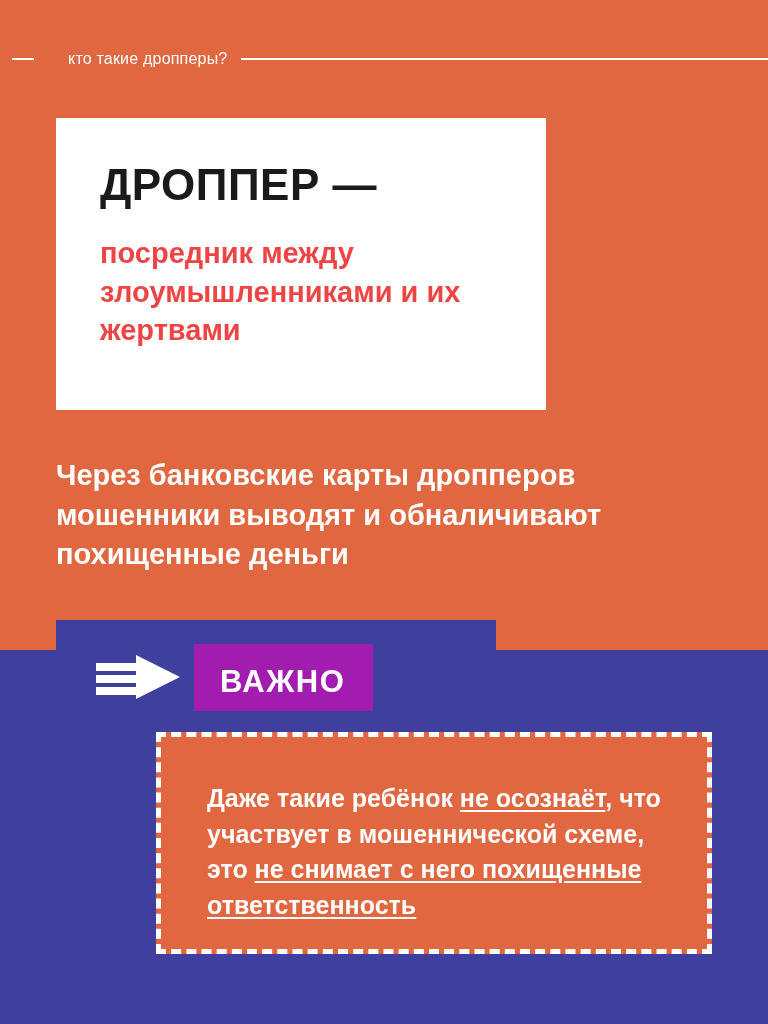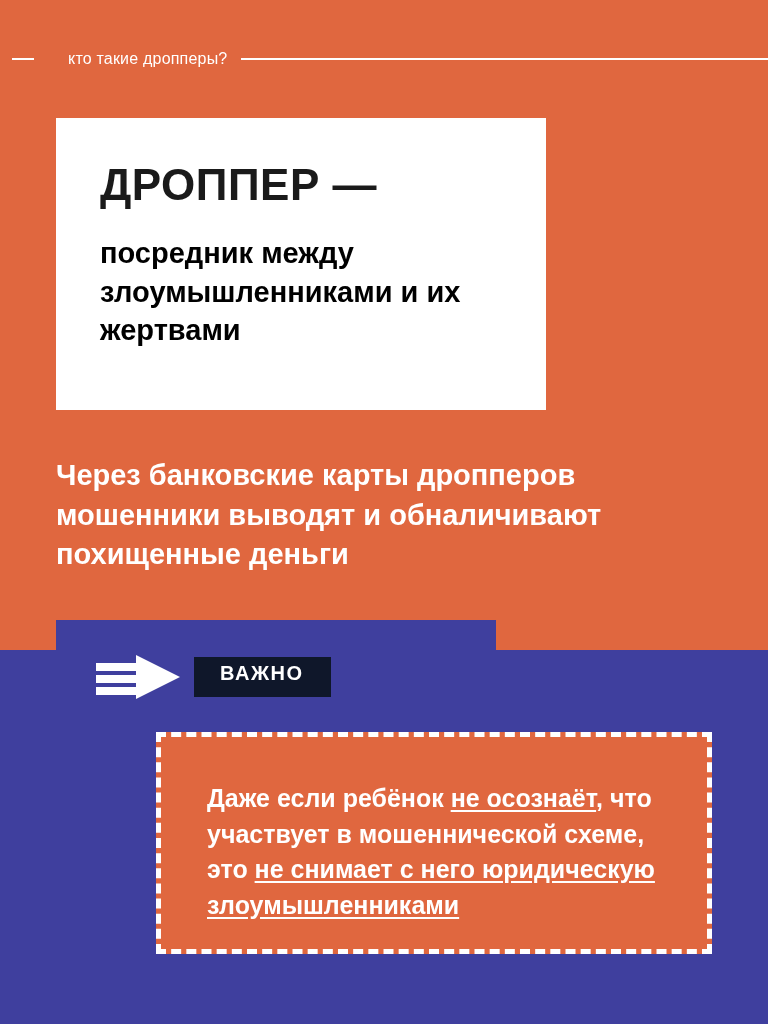--- a/index.html
+++ b/index.html
@@ -63,21 +63,21 @@
   }
   .def-title {
     color: #1a1a1a;
     font-size: 44px;
     font-weight: bold;
     line-height: 1.05;
     margin: 0 0 26px 0;
     letter-spacing: 0.5px;
   }
   .def-body {
-    color: #000000;
+    color: #ef4444;
     font-size: 29px;
     font-weight: bold;
     line-height: 1.33;
     margin: 0;
   }
 
   
   .lead {
     position: absolute;
     left: 56px;
@@ -136,26 +136,26 @@
     position: absolute;
     left: 40px;
     top: 0;
     width: 0;
     height: 0;
     border-top: 22px solid transparent;
     border-bottom: 22px solid transparent;
     border-left: 44px solid #ffffff;
   }
   .important-badge {
-    background: #0f172a;
-    color: #ffffff;
-    font-size: 20px;
+    background: #a21caf;
+    color: #ffffff;
+    font-size: 31px;
     font-weight: bold;
     letter-spacing: 1.5px;
-    padding: 6px 28px 14px 26px;
+    padding: 22px 28px 14px 26px;
     line-height: 1;
   }
 
   
   .warn-box {
     position: absolute;
     left: 156px;
     top: 732px;
     width: 556px;
     height: 222px;
@@ -202,16 +202,16 @@
     <div class="arrow">
       <div class="bar b1"></div>
       <div class="bar b2"></div>
       <div class="bar b3"></div>
       <div class="head"></div>
     </div>
     <div class="important-badge">ВАЖНО</div>
   </div>
 
   <div class="warn-box">
-    <p class="warn-text"><span>Даже если ребёнок </span><u>не осознаёт</u><span>, что участвует в мошеннической схеме, это </span><u>не снимает с него юридическую злоумышленниками</u></p>
+    <p class="warn-text"><span>Даже такие ребёнок </span><u>не осознаёт</u><span>, что участвует в мошеннической схеме, это </span><u>не снимает с него похищенные ответственность</u></p>
   </div>
 
 </div>
 
 </body></html>

